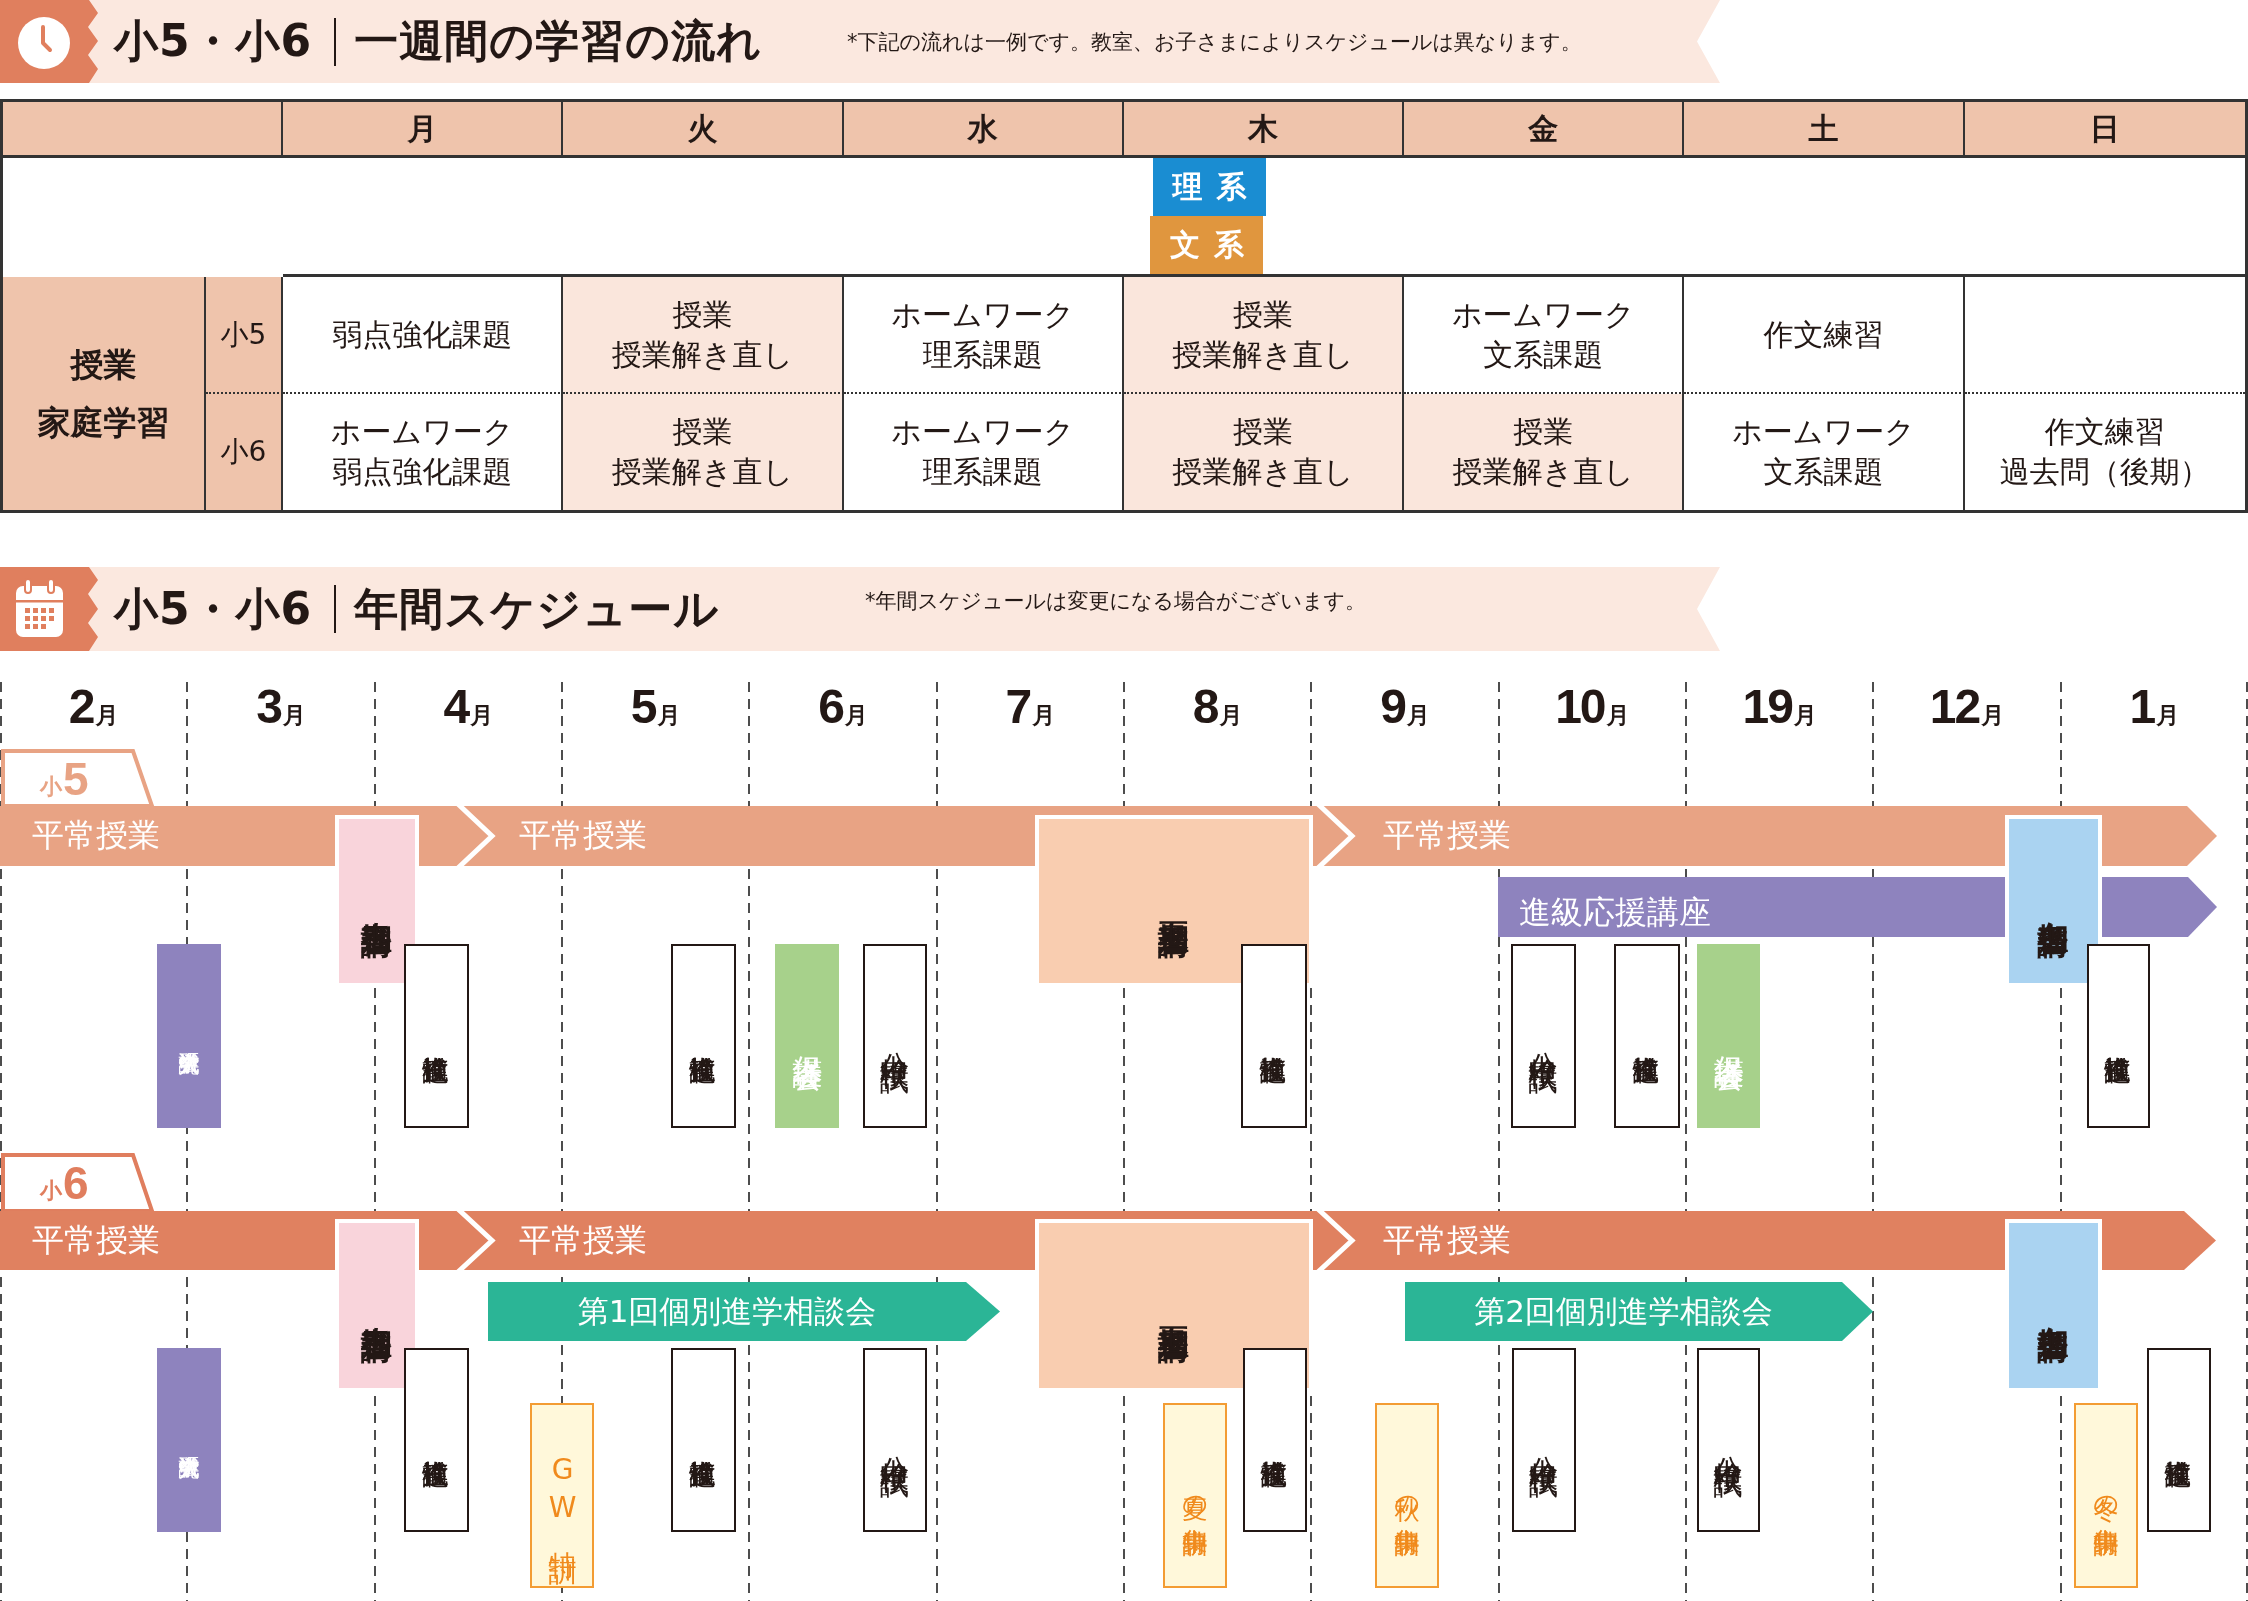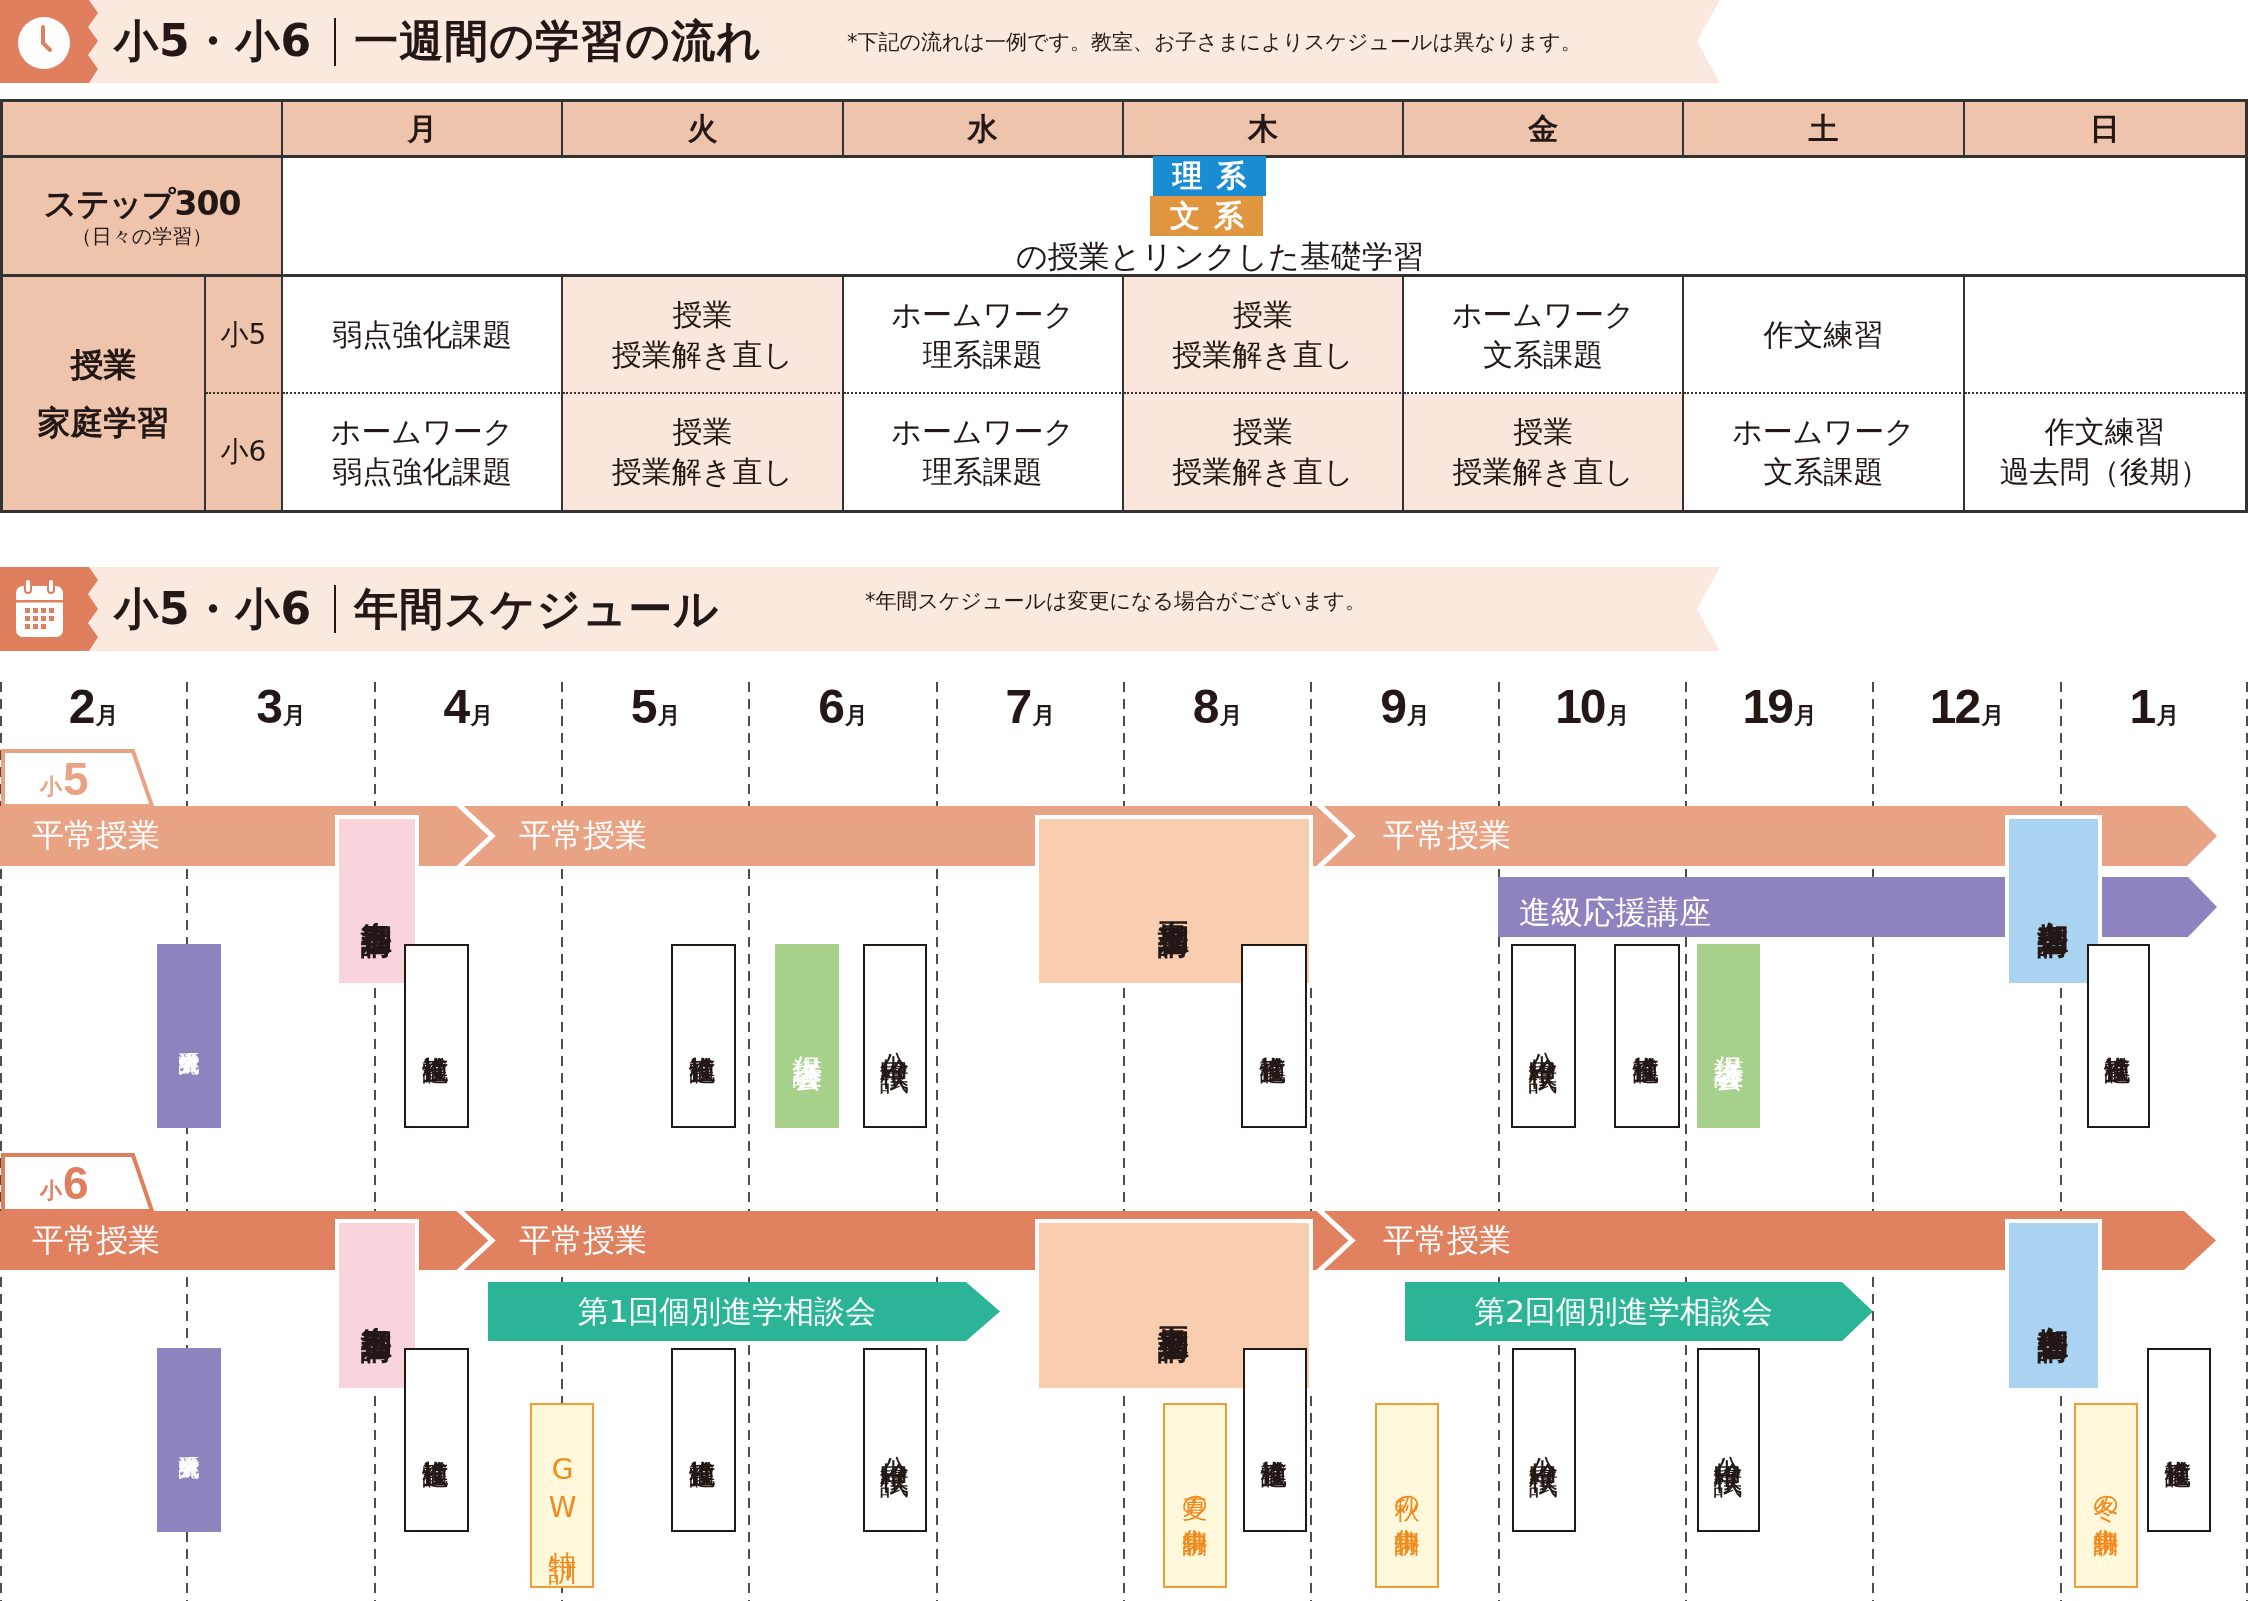--- a/index.html
+++ b/index.html
@@ -95,28 +95,23 @@
 <div class="wtable">
   <div class="c hd" style="grid-column:1 / 3;grid-row:1"></div>
   <div class="c hd day" style="grid-column:3;grid-row:1">月</div>
   <div class="c hd day" style="grid-column:4;grid-row:1">火</div>
   <div class="c hd day" style="grid-column:5;grid-row:1">水</div>
   <div class="c hd day" style="grid-column:6;grid-row:1">木</div>
   <div class="c hd day" style="grid-column:7;grid-row:1">金</div>
   <div class="c hd day" style="grid-column:8;grid-row:1">土</div>
   <div class="c hd day nr" style="grid-column:9;grid-row:1">日</div>
 
-  <div class="c hd" style="grid-column:1 / 3;grid-row:2">
-    <div class="step-main">ステップ300</div>
-    <div class="step-sub">（日々の学習）</div>
-  </div>
   <div class="c nr step-content" style="grid-column:3 / 10;grid-row:2">
     <span class="badge rikei">理系</span>
     <span class="badge bunkei">文系</span>
-    <span class="step-text">の授業とリンクした基礎学習</span>
   </div>
 
   <div class="c hd nb hw-lbl" style="grid-column:1;grid-row:3 / 5">
     <div>授業</div>
     <div>家庭学習</div>
   </div>
 
   <div class="c hd grade dt" style="grid-column:2;grid-row:3">小5</div>
   <div class="c dt" style="grid-column:3;grid-row:3">
       <div>弱点強化課題</div>

